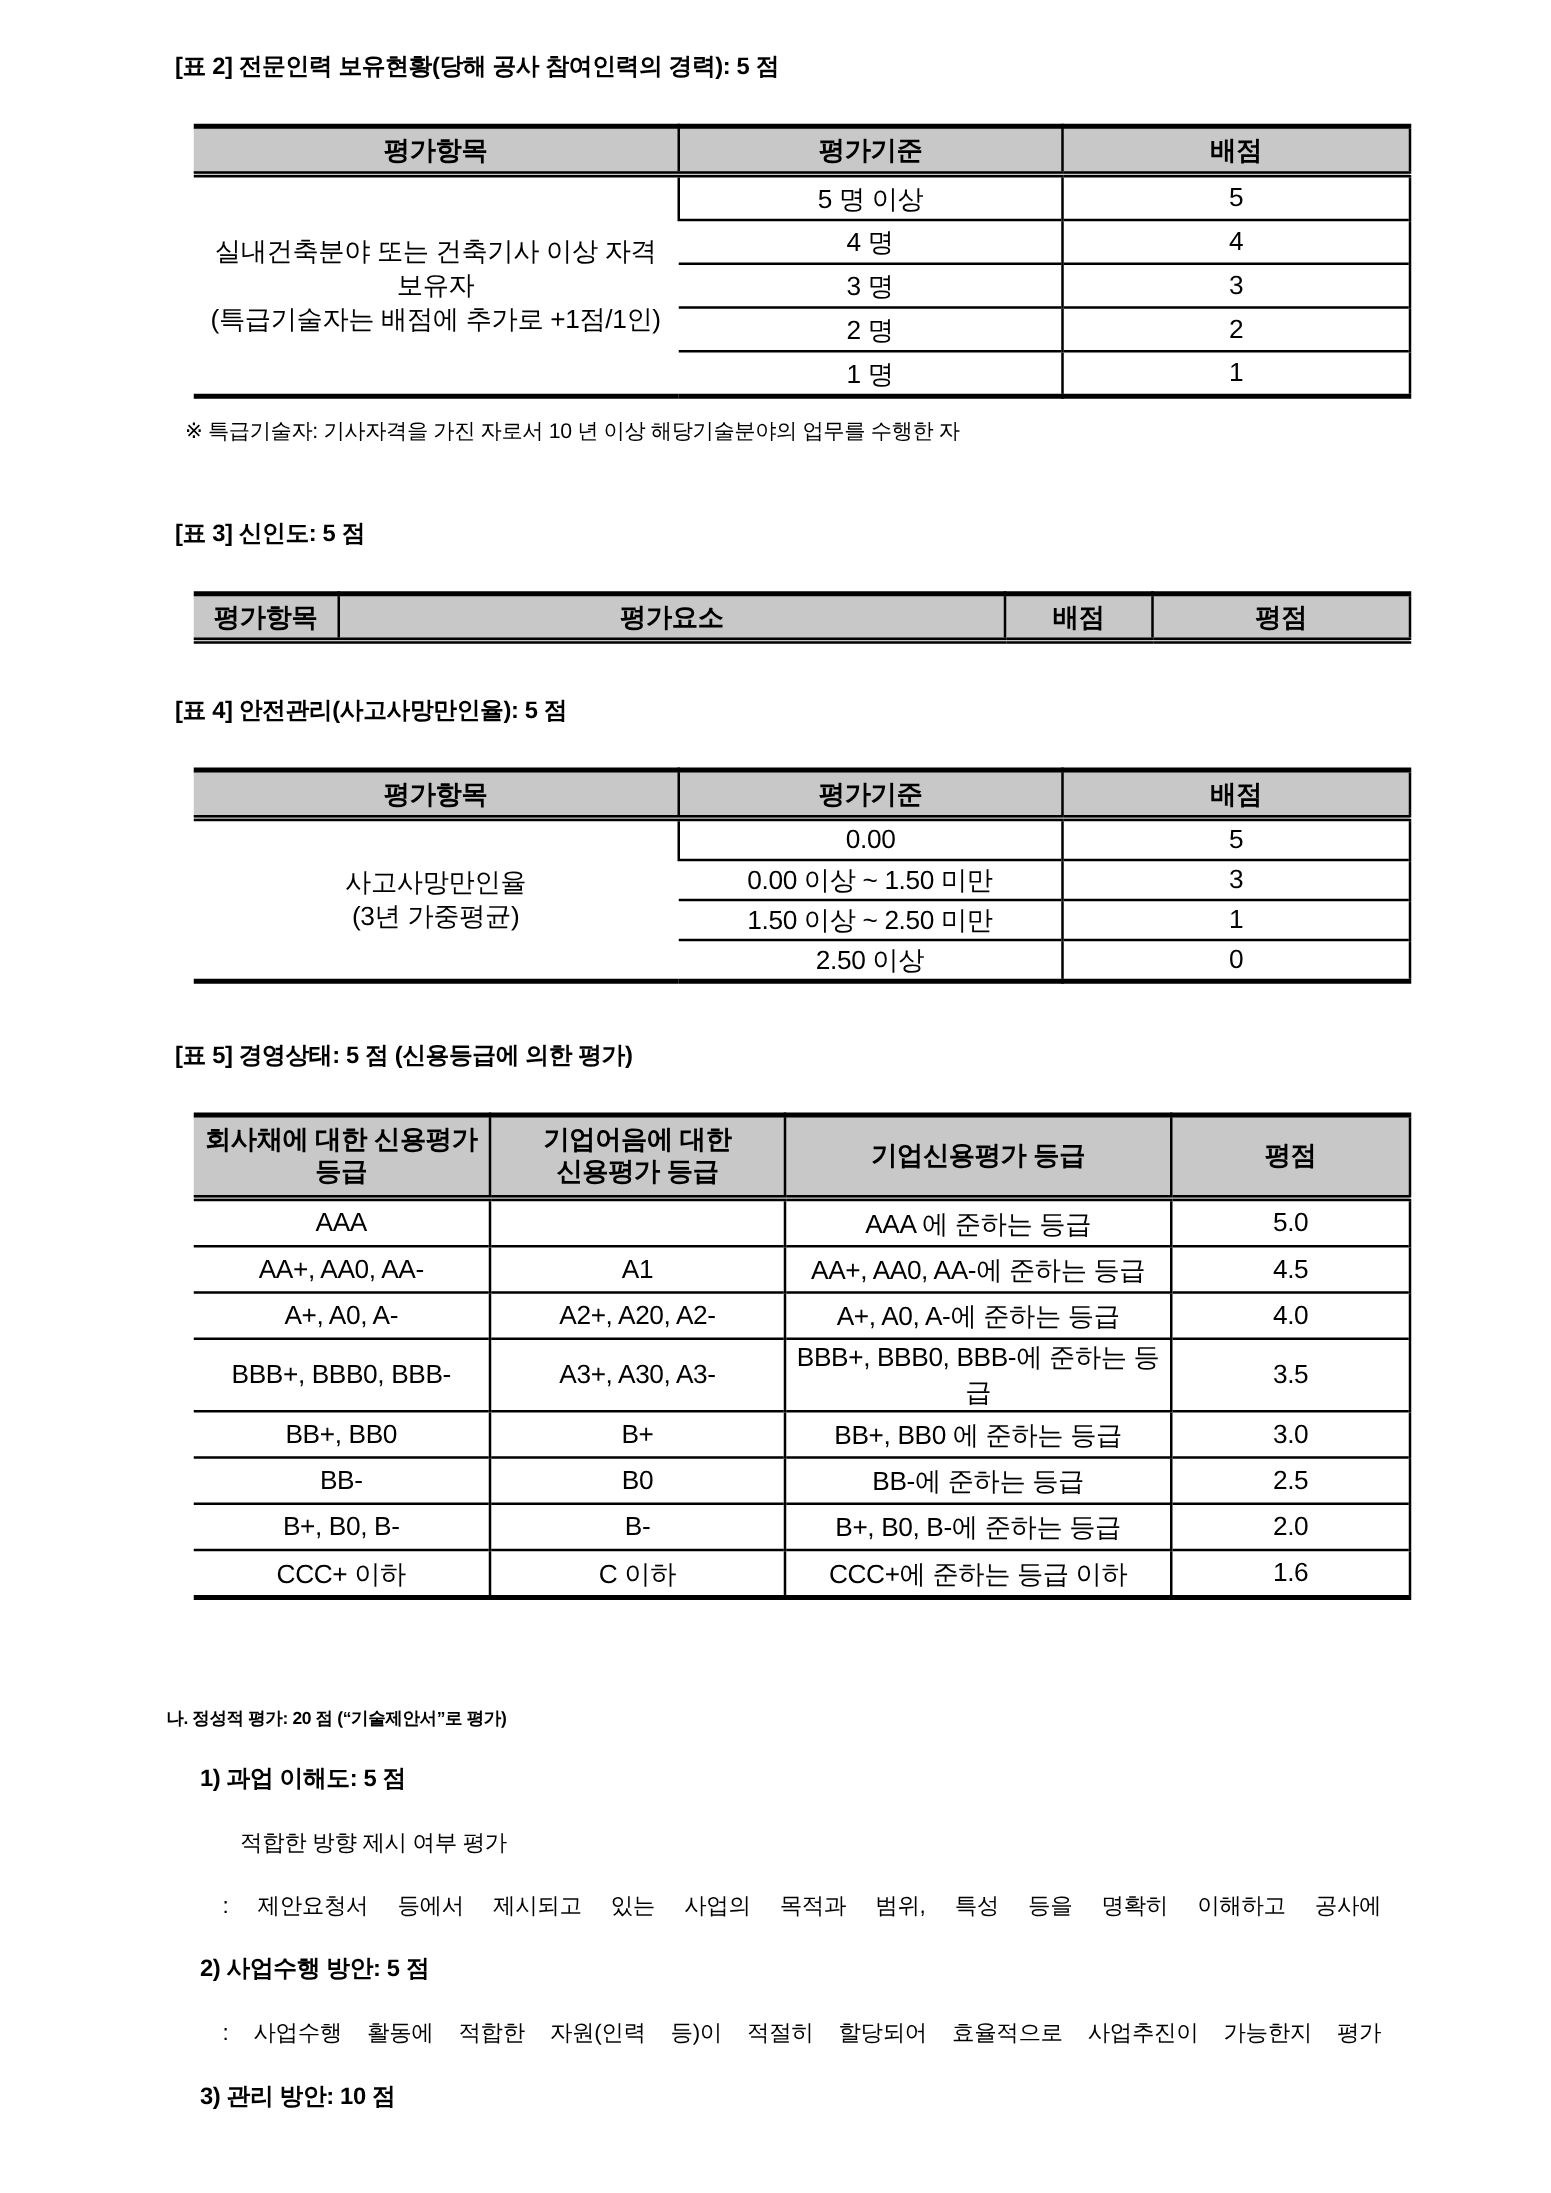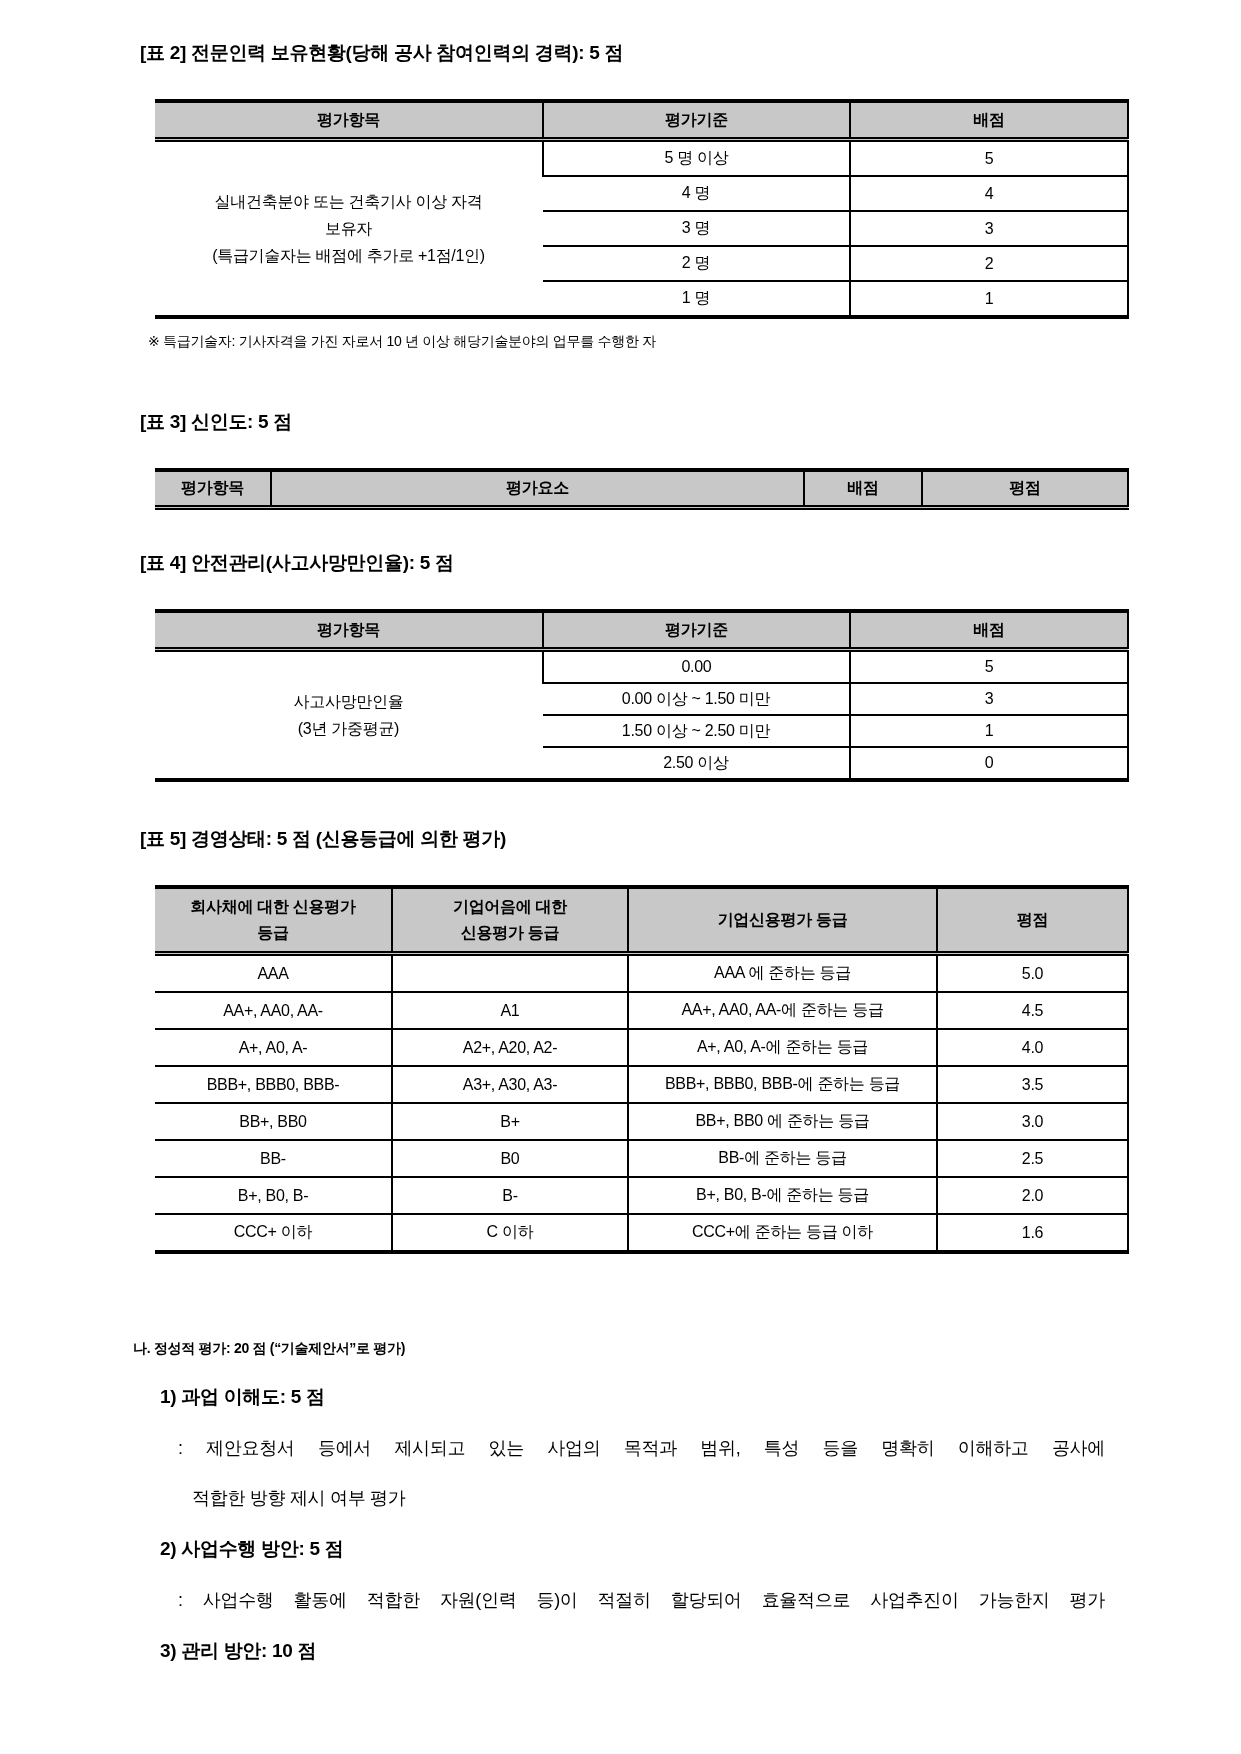--- a/index.html
+++ b/index.html
@@ -17,21 +17,21 @@
     font-size: 19px;
     font-weight: bold;
     letter-spacing: -0.3px;
     margin-bottom: 14px;
   }
   table {
     margin-left: 155px;
     border-collapse: collapse;
     table-layout: fixed;
     width: 973px;
-    font-size: 16px;
+    font-size: 21px;
     letter-spacing: -0.3px;
     margin-top: 33px;
   }
   table { border-top: 4px solid #000; border-bottom: 4px solid #000; }
   th, td { padding: 0 4px; text-align: center; vertical-align: middle; }
   th {
     background: #c8c8c8;
     font-weight: bold;
     border-bottom: 5px double #000;
   }
@@ -46,21 +46,21 @@
   .t4 th { height: 34px; }
   .t4 td { height: 30px; }
   .t5 th { height: 62px; line-height: 26px; }
   .t5 td { height: 35px; }
 
   .cell-lines div { line-height: 27px; }
 
   .note {
     margin-left: 148px;
     margin-top: 14px;
-    font-size: 14px;
+    font-size: 17px;
     letter-spacing: -0.3px;
   }
 
   .gap-t3 { margin-top: 58px; }
   .gap-t4 { margin-top: 40px; }
   .gap-t5 { margin-top: 44px; }
 
   .section { margin-top: 86px; }
   .sec-heading {
     margin-left: 133px;
@@ -256,22 +256,22 @@
       <td>CCC+에 준하는 등급 이하</td>
       <td>1.6</td>
     </tr>
   </tbody>
     </table>
 
   <div class="section">
     <div class="sec-heading">나. 정성적 평가: 20 점 (“기술제안서”로 평가)</div>
 
     <div class="item-label">1) 과업 이해도: 5 점</div>
+    <div class="desc-line indent">적합한 방향 제시 여부 평가</div>
     <div class="desc-line full">: 제안요청서 등에서 제시되고 있는 사업의 목적과 범위, 특성 등을 명확히 이해하고 공사에</div>
-    <div class="desc-line indent">적합한 방향 제시 여부 평가</div>
 
     <div class="item-label">2) 사업수행 방안: 5 점</div>
     <div class="desc-line full">: 사업수행 활동에 적합한 자원(인력 등)이 적절히 할당되어 효율적으로 사업추진이 가능한지 평가</div>
 
     <div class="item-label">3) 관리 방안: 10 점</div>
 
   </div>
 
 </div>
 

